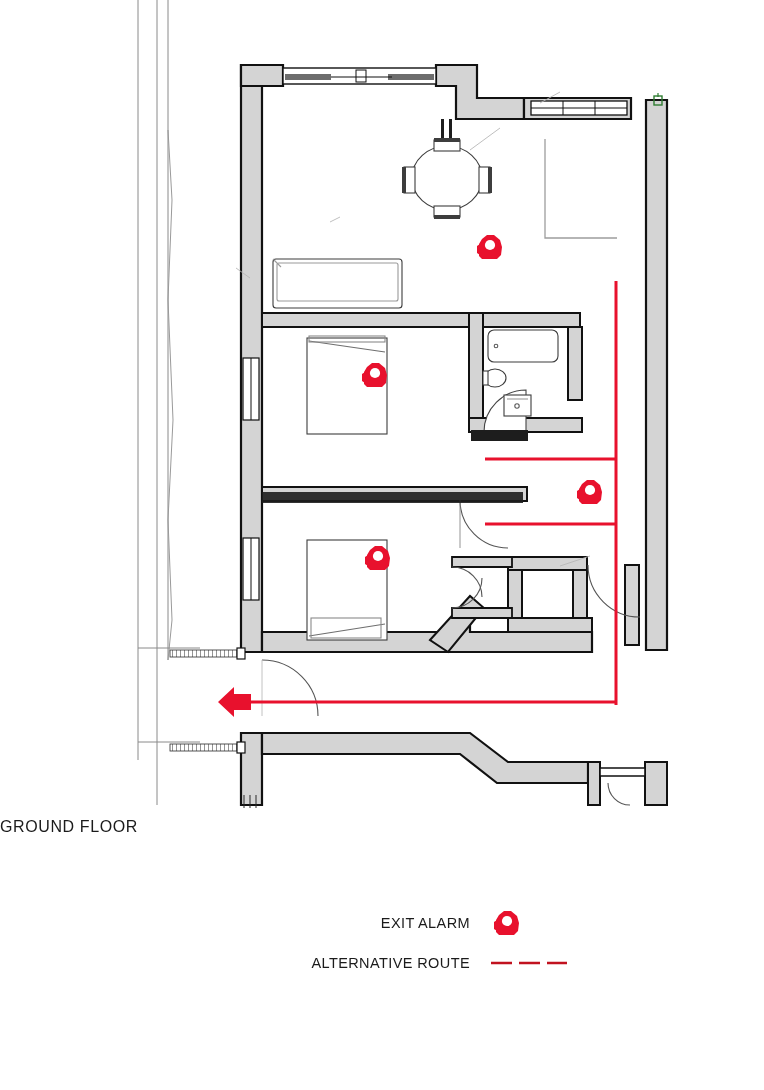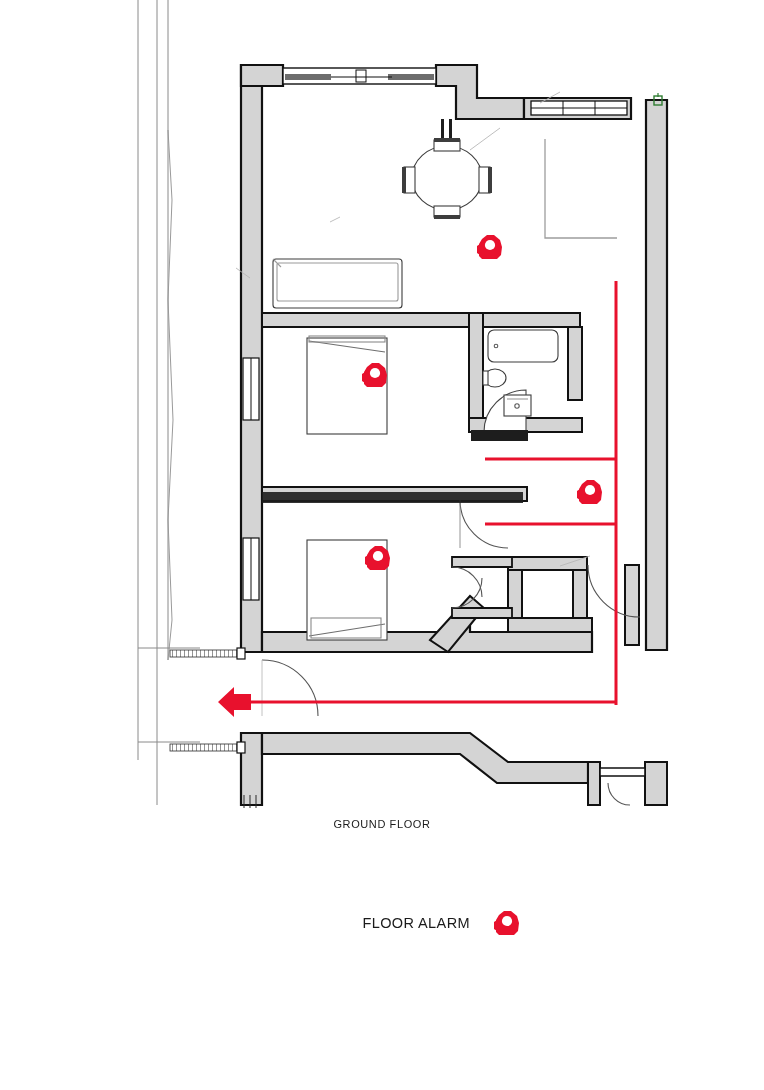--- a/index.html
+++ b/index.html
@@ -26,22 +26,22 @@
     left: 0; top: 0;
     width: 764px;
     height: 1090px;
     display: block;
   }
   .floor-title {
     position: absolute;
     left: 0;
     top: 818px;
     width: 764px;
-    text-align: center;
-    font-size: 11px;
+    text-align: left;
+    font-size: 16px;
     letter-spacing: 0.6px;
     color: #1b1b1b;
     font-family: "Liberation Sans", sans-serif;
   }
   #legend {
     position: absolute;
     left: 250px;
     top: 905px;
     width: 330px;
   }
@@ -274,27 +274,35 @@
       <line x1="540" y1="103" x2="560" y2="92"></line>
       <line x1="560" y1="566" x2="590" y2="556"></line>
     </g>
   </svg>
 
   <div class="floor-title">GROUND FLOOR</div>
 
   <div id="legend">
 
     <div class="legend-row">
-      <div class="legend-label">FLOOR ALARM</div>
+      <div class="legend-label">EXIT ALARM</div>
       <div class="legend-symbol">
         <svg width="34" height="34" viewBox="-17 -17 34 34">
           <path d="M -11,-3 L -11,9 L -8,12 L 7,12 L 11,8 L 12,0 L 10,-7 L 4,-12 L -3,-12 L -8,-8 Z" fill="#e8112d"></path>
           <path d="M -13,-1 L -13,6 L -10,8 L -10,-3 Z" fill="#e8112d"></path>
           <circle cx="0" cy="-2" r="5.1" fill="#ffffff"></circle>
         </svg>
       </div>
     </div>
 
 
+    <div class="legend-row">
+      <div class="legend-label">ALTERNATIVE ROUTE</div>
+      <div class="legend-symbol">
+        <svg width="78" height="12" viewBox="0 0 78 12">
+          <line x1="1" y1="6" x2="77" y2="6" stroke="#c1121f" stroke-width="2.6" stroke-dasharray="21 7"></line>
+        </svg>
+      </div>
+    </div>
 
 
   </div>
 </div>
 
 </body></html>

